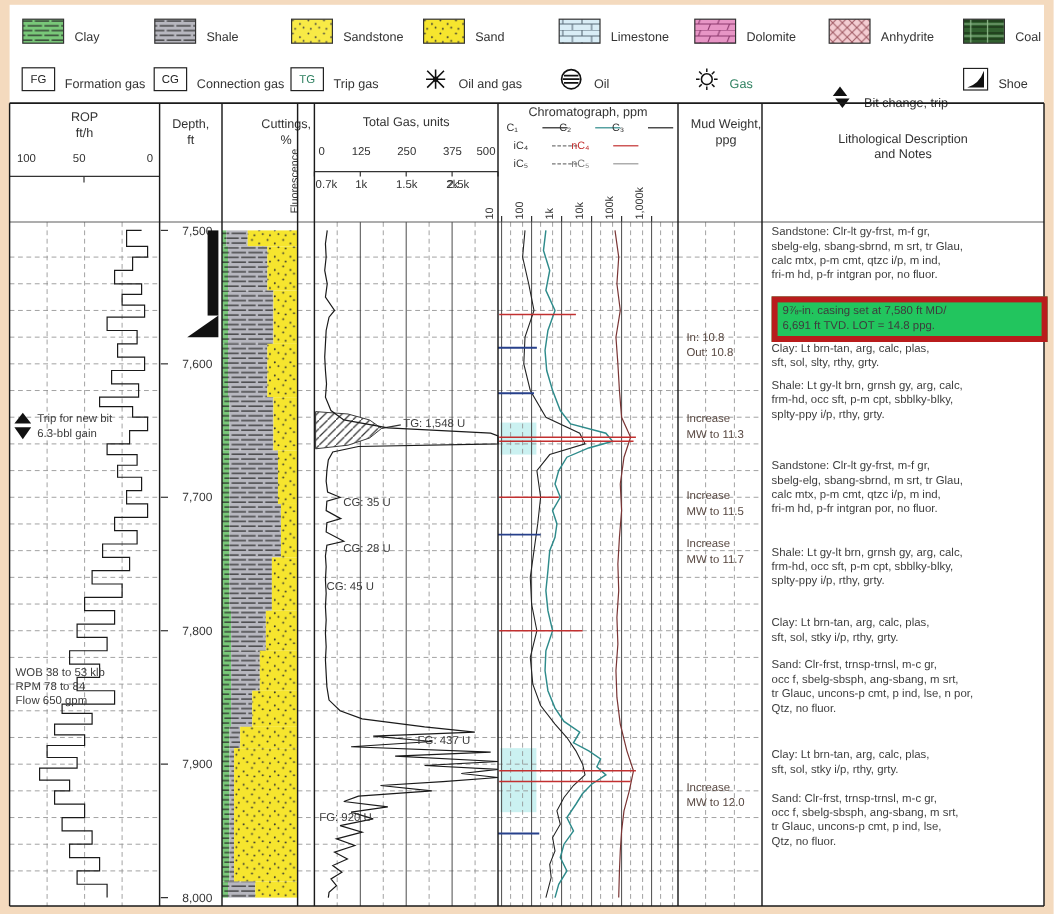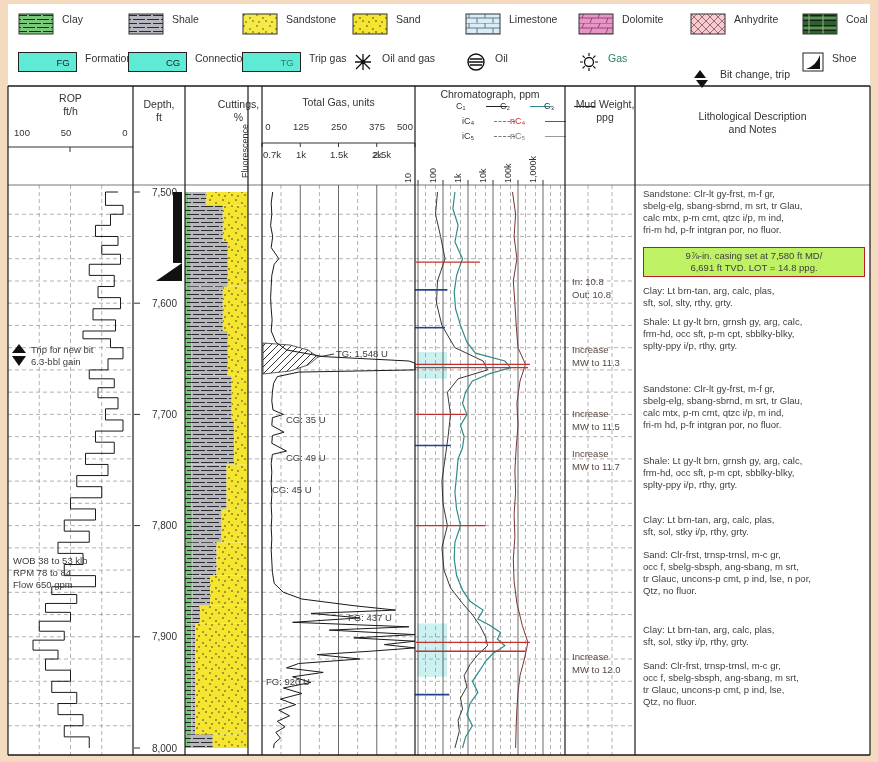--- a/index.html
+++ b/index.html
@@ -1,41 +1,41 @@
 <!DOCTYPE html>
 <html><head>
 <meta charset="utf-8">
 <style>
   html,body{margin:0;padding:0;}
   body{width:878px;height:762px;position:relative;background:#f4dabe;
        font-family:"Liberation Sans", sans-serif; color:#222; overflow:hidden;}
   #panel{position:absolute;left:8px;top:4px;width:862px;height:751px;background:#fff;}
   
-  .lg{position:absolute;display:flex;align-items:flex-start;gap:8px;height:24px;}
+  .lg{position:absolute;display:flex;align-items:flex-end;gap:8px;height:24px;}
   .lg .lbl{font-size:10.5px;color:#333;white-space:nowrap;}
   .abox{display:inline-flex;align-items:center;justify-content:center;width:26px;height:18px;
-        border:1px solid #222;font-size:9.5px;background:#5eead4;color:#222;padding-left:31px;}
+        border:1px solid #222;font-size:9.5px;background:#ffffff;color:#222;}
   .abox.tg{color:#2e8060;}
   
   .hd{position:absolute;text-align:center;font-size:10.5px;line-height:13px;color:#333;}
   .tick{position:absolute;font-size:9.5px;color:#333;transform:translateX(-50%);white-space:nowrap;}
   .rot{position:absolute;font-size:9px;color:#333;transform:rotate(-90deg);
        transform-origin:left bottom;white-space:nowrap;height:11px;line-height:11px;}
-  .cl{position:absolute;display:flex;align-items:center;gap:20px;font-size:9px;color:#333;white-space:nowrap;margin-left:34px;}
+  .cl{position:absolute;display:flex;align-items:center;gap:20px;font-size:9px;color:#333;white-space:nowrap;}
   .ls{display:inline-block;width:21px;border-top:1.3px solid #222;height:0;}
   .ls.dash{border-top-style:dashed;border-top-color:#777;}
   .ls.red{border-top-color:#c23030;}
   .ls.gray{border-top-color:#9a9a9a;}
   .ls.teal{border-top-color:#2e8b8b;}
   
   .ann{position:absolute;font-size:9.5px;line-height:12px;color:#3c3c3c;white-space:pre-line;}
   .mw{position:absolute;font-size:9.5px;line-height:13px;color:#574740;white-space:pre-line;}
   .note{position:absolute;left:643px;width:223px;font-size:9.5px;line-height:12px;
         color:#3d3d3d;white-space:pre-line;}
-  .note.box{border:1px solid #b91c1c;padding:2px 4px;background:#bef264;width:212px;text-align:center;}
+  .note.box{border:5px solid #b91c1c;padding:2px 4px;background:#22c55e;width:212px;}
 </style>
 </head>
 <body>
 
 <svg width="0" height="0" style="position:absolute">
   <defs>
     <pattern id="pat-clay" width="14" height="8" patternUnits="userSpaceOnUse">
       <rect width="14" height="8" fill="#79c879"></rect>
       <path d="M0 2.5 H9 M11 2.5 H14 M0 6.5 H3 M5 6.5 H14" stroke="#262626" stroke-width="1" fill="none"></path>
     </pattern>
@@ -487,21 +487,21 @@
   <polygon points="2,14 16,14 9,24" fill="#111"></polygon>
 </svg>
 <div class="ann" style="left:31px;top:344px">Trip for new bit
 6.3-bbl gain</div>
 <div class="ann" style="left:13px;top:555px">WOB 38 to 53 klb
 RPM 78 to 84
 Flow 650 gpm</div>
 
 <div class="ann" style="left:336px;top:348px">TG: 1,548 U</div>
 <div class="ann" style="left:286px;top:414px">CG: 35 U</div>
-<div class="ann" style="left:286px;top:452px">CG: 49 U</div>
+<div class="ann" style="left:286px;top:452px">CG: 28 U</div>
 <div class="ann" style="left:272px;top:484px">CG: 45 U</div>
 <div class="ann" style="left:348px;top:612px">FG: 437 U</div>
 <div class="ann" style="left:266px;top:676px">FG: 920 U</div>
 
 <div class="mw" style="left:572px;top:275px">In: 10.8
 Out: 10.8</div>
 <div class="mw" style="left:572px;top:343px">Increase
 MW to 11.3</div>
 <div class="mw" style="left:572px;top:407px">Increase
 MW to 11.5</div>

